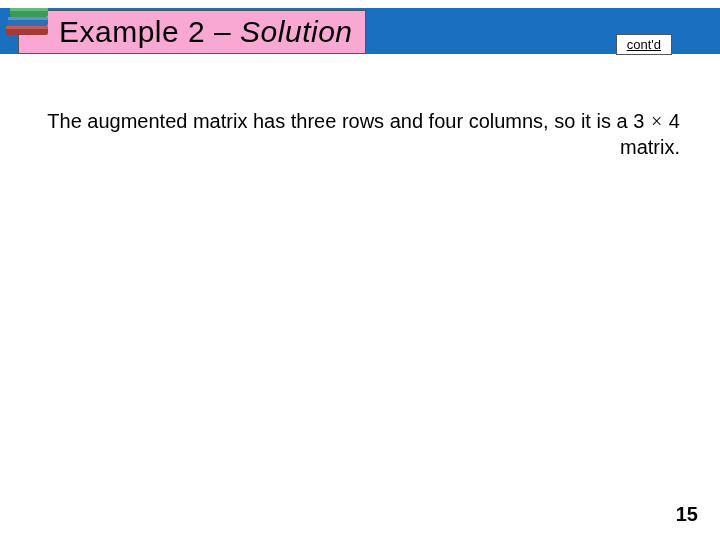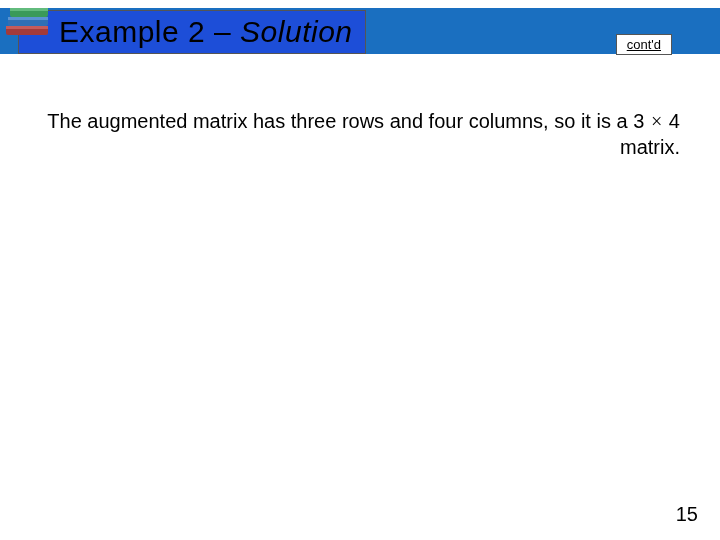--- a/index.html
+++ b/index.html
@@ -31,21 +31,21 @@
     left: 2px;
     top: -4px;
     width: 52px;
     height: 52px;
   }
   .title-box {
     position: absolute;
     left: 18px;
     top: 10px;
     height: 42px;
-    background: #1d4ed8;
+    background: #f9a8d4;
     border: 1px solid #555;
     padding: 0 12px 0 40px;
     display: flex;
     align-items: center;
   }
   .title-text {
     font-size: 30px;
     letter-spacing: 0.5px;
   }
   .title-text .ital {
@@ -76,21 +76,21 @@
   sub {
     font-size: 0.7em;
     vertical-align: sub;
     font-style: italic;
   }
   .page-num {
     position: absolute;
     right: 22px;
     bottom: 14px;
     font-size: 20px;
-    font-weight: normal;
+    font-weight: bold;
   }
 </style>
 </head>
 <body>
 
 <div class="header-bar">
   <div class="blue-strip"></div>
   <div class="title-box">
     <span class="title-text">
       <span>Example 2 – </span><span class="ital">Solution</span>

